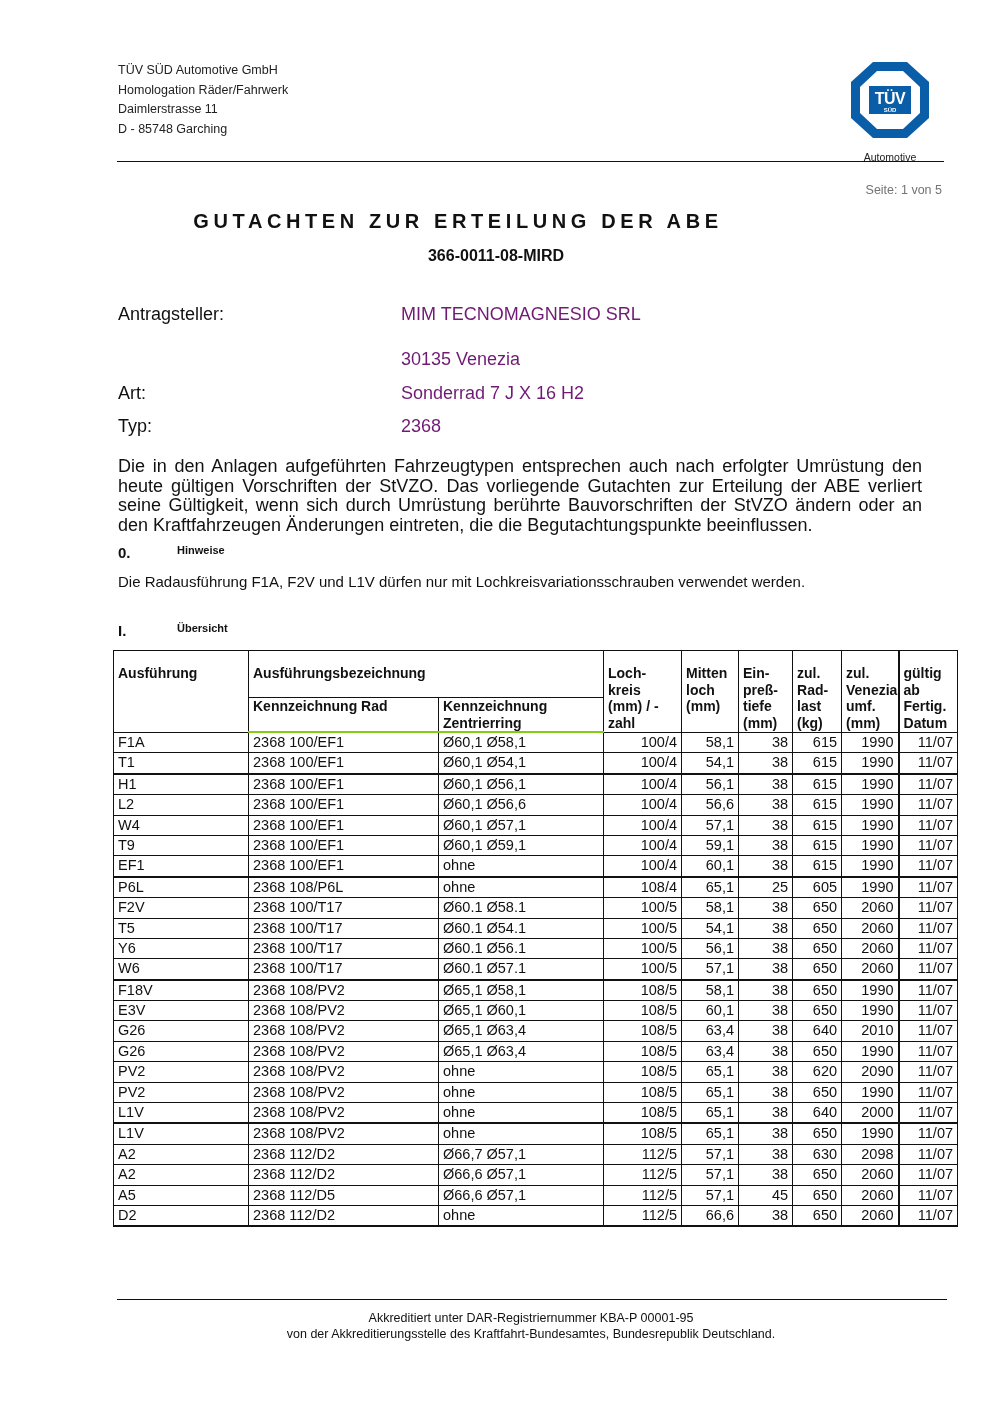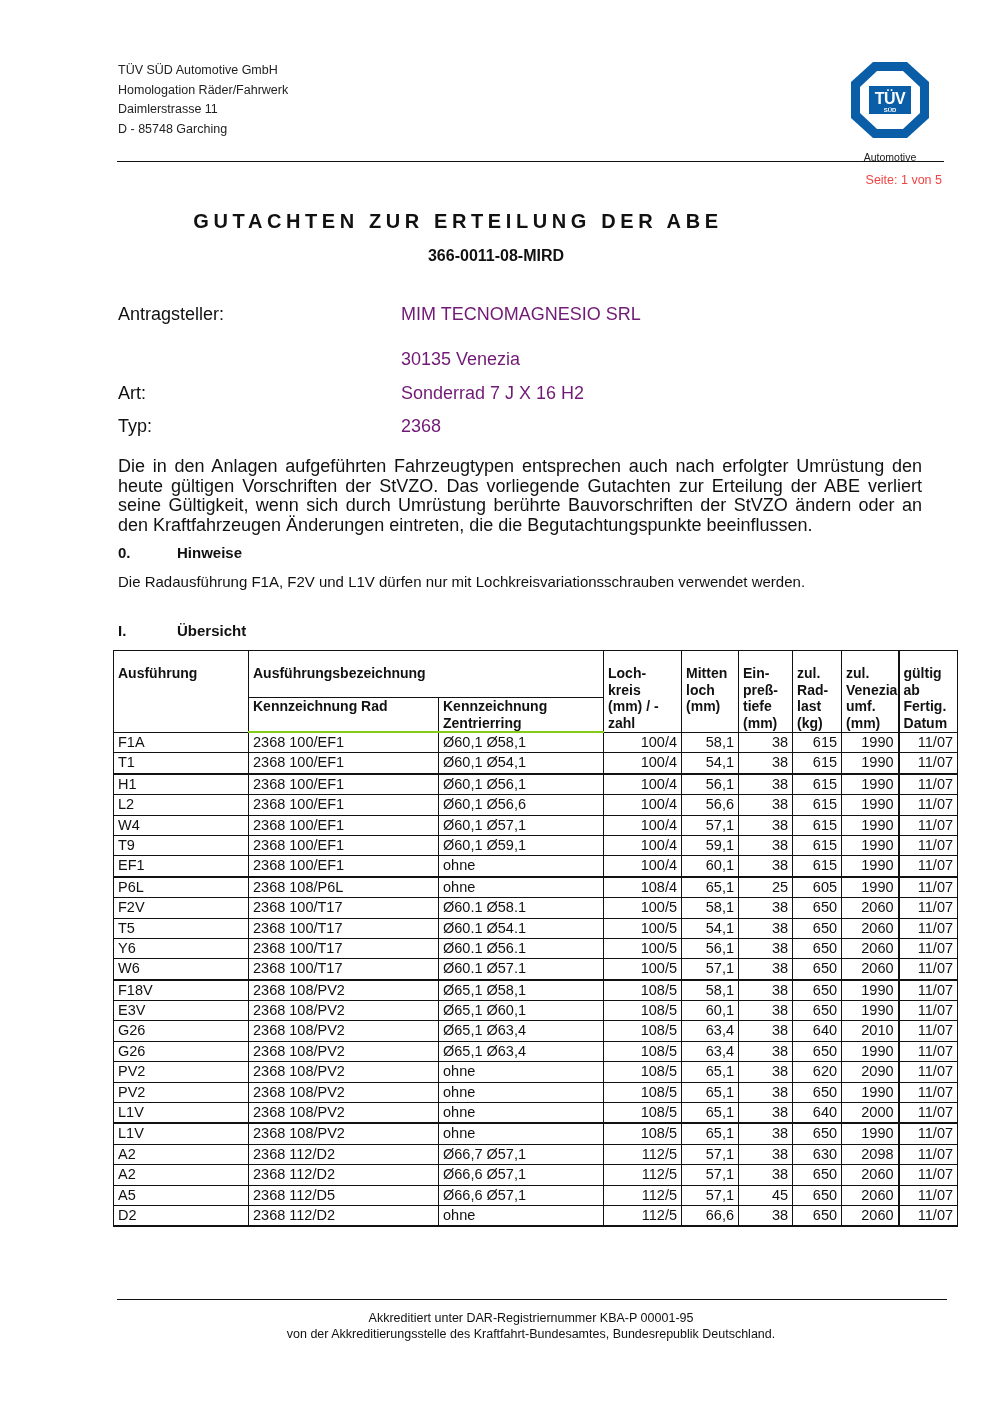--- a/index.html
+++ b/index.html
@@ -1,28 +1,28 @@
 <!DOCTYPE html>
 <html><head>
 <meta charset="utf-8">
 <style>
   html, body { margin: 0; padding: 0; background: #ffffff; }
   body { width: 992px; height: 1404px; position: relative; font-family: "Liberation Sans", sans-serif; color: #111; overflow: hidden; }
   .abs { position: absolute; }
   .addr { left: 118px; top: 61px; font-size: 12.5px; line-height: 19.5px; color: #222; }
   .logo { left: 848px; top: 58px; width: 84px; height: 104px; }
   .header-rule { left: 117px; top: 161px; width: 827px; height: 0; border-top: 1.6px solid #111; }
-  .page-no { right: 50px; top: 173px; font-size: 12.5px; color: #ef4444; }
+  .page-no { right: 50px; top: 183px; font-size: 12.5px; color: #737373; }
   .title { left: 0; width: 1062px; top: 210px; text-align: center; font-size: 20px; font-weight: bold; letter-spacing: 4.6px; color: #111; }
   .docno { left: 0; width: 1062px; top: 247px; text-align: center; font-size: 16px; font-weight: bold; color: #111; }
   .kv-label { left: 118px; font-size: 18px; color: #111; }
   .kv-val { left: 401px; font-size: 18px; color: #701a75; }
   .para { left: 118px; top: 457px; width: 804px; font-size: 18px; line-height: 19.5px; text-align: justify; color: #111; }
   .sec-num { left: 118px; font-size: 15px; font-weight: bold; }
-  .sec-title { left: 177px; font-size: 15px; font-weight: bold; }
+  .sec-title { left: 177px; font-size: 11px; font-weight: bold; }
   .note { left: 118px; top: 573px; font-size: 15px; color: #111; }
   table.ov { position: absolute; left: 113px; top: 650px; border-collapse: collapse; font-size: 14.5px; table-layout: fixed; width: 844px; }
   table.ov td, table.ov th { border: 1px solid #111; padding: 0 4px; vertical-align: top; line-height: 16.5px; }
   table.ov th { font-weight: bold; text-align: left; font-size: 14px; }
   table.ov thead tr.h1 th { padding-top: 14px; }
   table.ov thead tr.h2 th { border-bottom: 2px solid #84cc16; }
   table.ov tbody td { height: 19.4px; line-height: 19px; padding-top: 0; padding-bottom: 0; }
   table.ov td.r { text-align: right; }
   table.ov tr.thick td { border-bottom: 2px solid #111; }
   table.ov tr.last td { border-bottom: 2px solid #111; }

